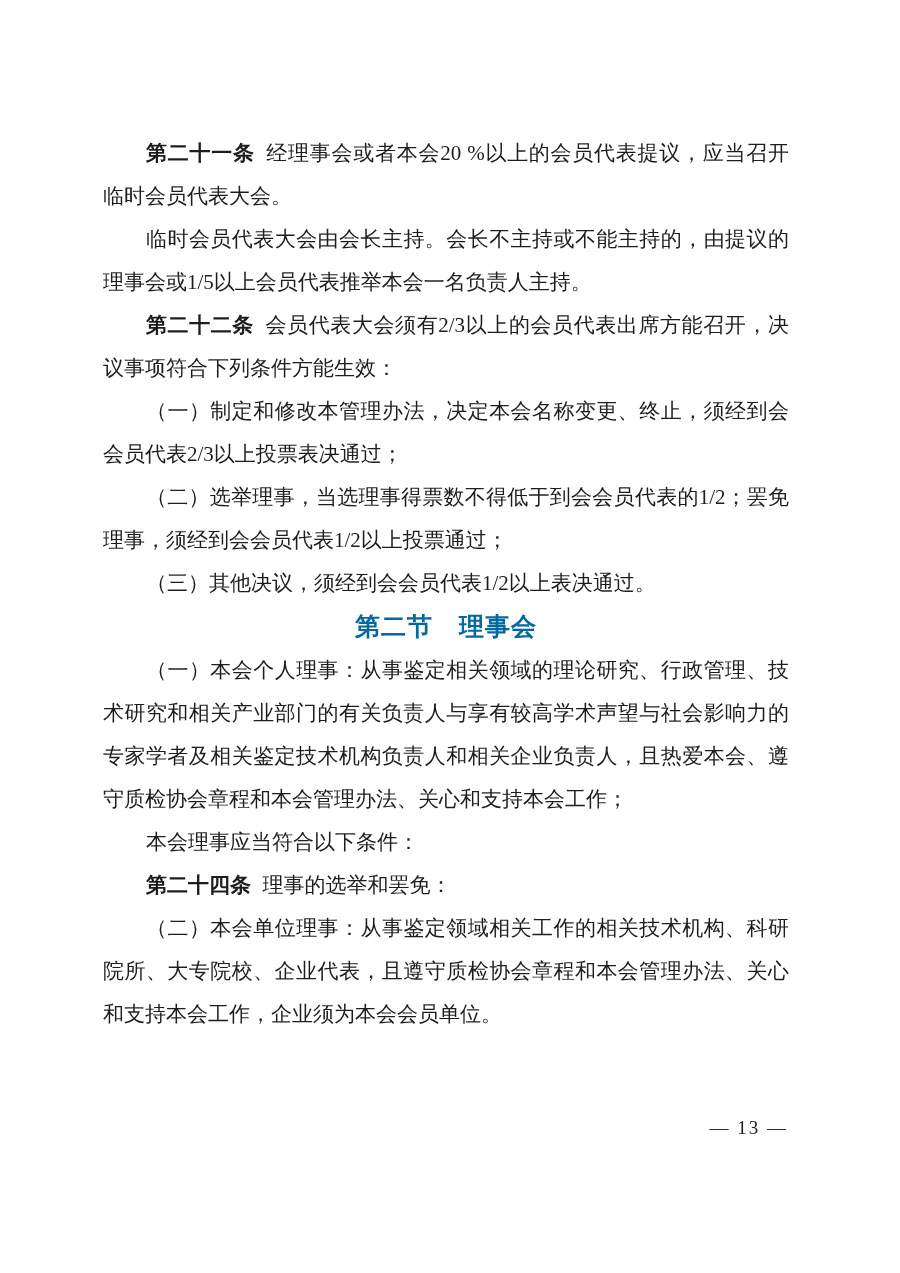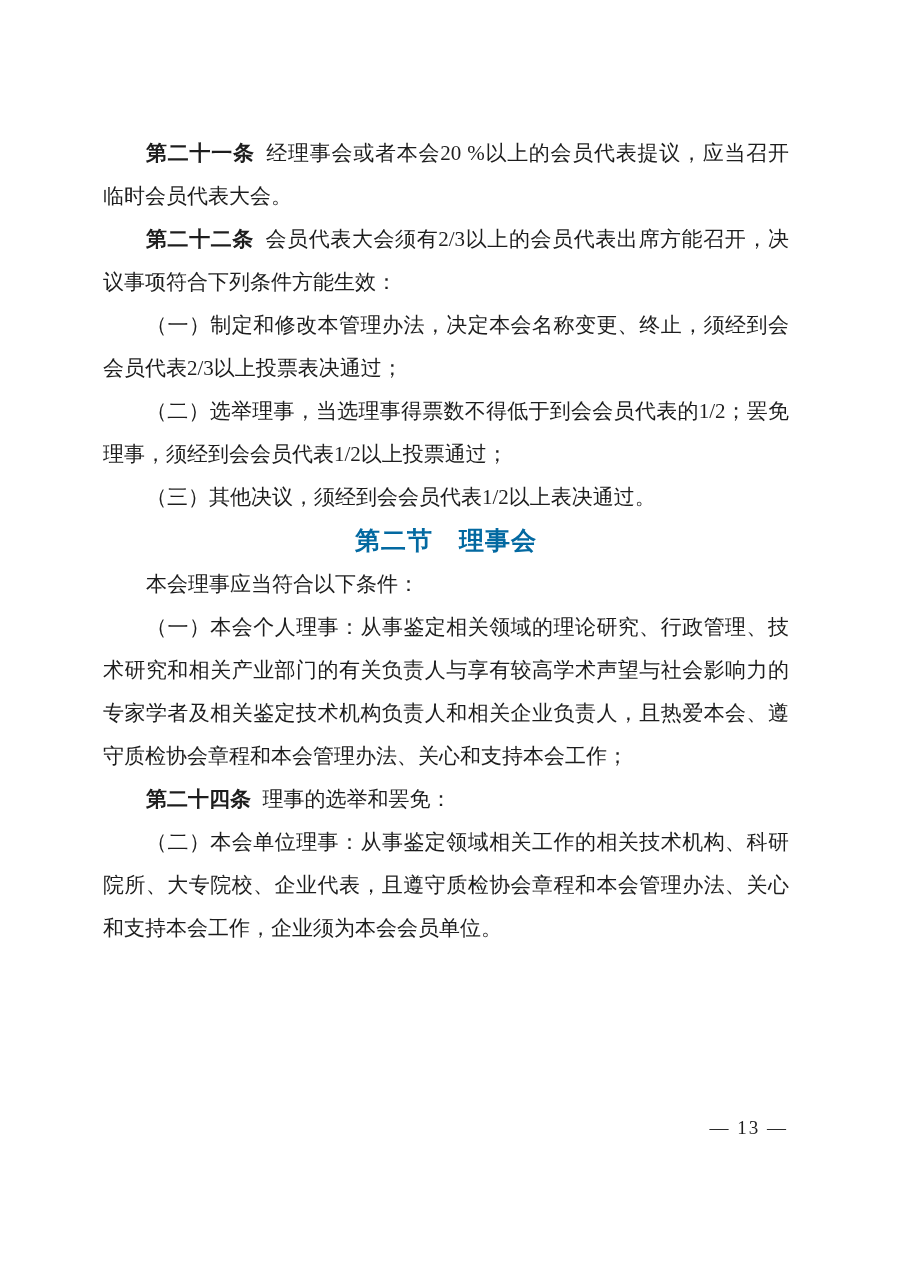--- a/index.html
+++ b/index.html
@@ -57,35 +57,36 @@
   }
 </style>
 </head>
 <body>
 
 <div class="page">
   <div class="content">
 
     <p class="para"><span class="lead">第二十一条</span><span>经理事会或者本会20 %以上的会员代表提议，应当召开临时会员代表大会。</span></p>
 
+    <p class="para"><span>临时会员代表大会由会长主持。会长不主持或不能主持的，由提议的理事会或1/5以上会员代表推举本会一名负责人主持。</span></p>
 
     <p class="para"><span class="lead">第二十二条</span><span>会员代表大会须有2/3以上的会员代表出席方能召开，决议事项符合下列条件方能生效：</span></p>
 
     <p class="para"><span>（一）制定和修改本管理办法，决定本会名称变更、终止，须经到会会员代表2/3以上投票表决通过；</span></p>
 
     <p class="para"><span>（二）选举理事，当选理事得票数不得低于到会会员代表的1/2；罢免理事，须经到会会员代表1/2以上投票通过；</span></p>
 
     <p class="para"><span>（三）其他决议，须经到会会员代表1/2以上表决通过。</span></p>
 
     <h2 class="section-heading">第二节　理事会</h2>
 
 
+    <p class="para"><span>（一）本会个人理事：从事鉴定相关领域的理论研究、行政管理、技术研究和相关产业部门的有关负责人与享有较高学术声望与社会影响力的专家学者及相关鉴定技术机构负责人和相关企业负责人，且热爱本会、遵守质检协会章程和本会管理办法、关心和支持本会工作；</span></p>
+
     <p class="para"><span>本会理事应当符合以下条件：</span></p>
-
-    <p class="para"><span>（一）本会个人理事：从事鉴定相关领域的理论研究、行政管理、技术研究和相关产业部门的有关负责人与享有较高学术声望与社会影响力的专家学者及相关鉴定技术机构负责人和相关企业负责人，且热爱本会、遵守质检协会章程和本会管理办法、关心和支持本会工作；</span></p>
 
     <p class="para"><span class="lead">第二十四条</span><span>理事的选举和罢免：</span></p>
 
     <p class="para"><span>（二）本会单位理事：从事鉴定领域相关工作的相关技术机构、科研院所、大专院校、企业代表，且遵守质检协会章程和本会管理办法、关心和支持本会工作，企业须为本会会员单位。</span></p>
 
   </div>
 
   <div class="footer">
     <span>— 13 —</span>
   </div>

